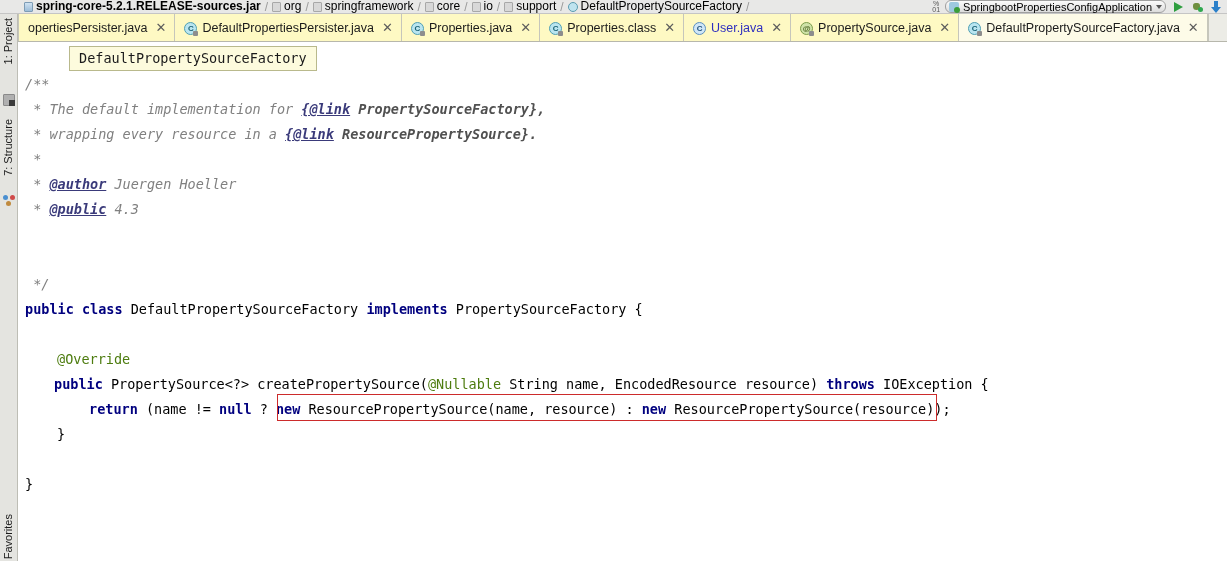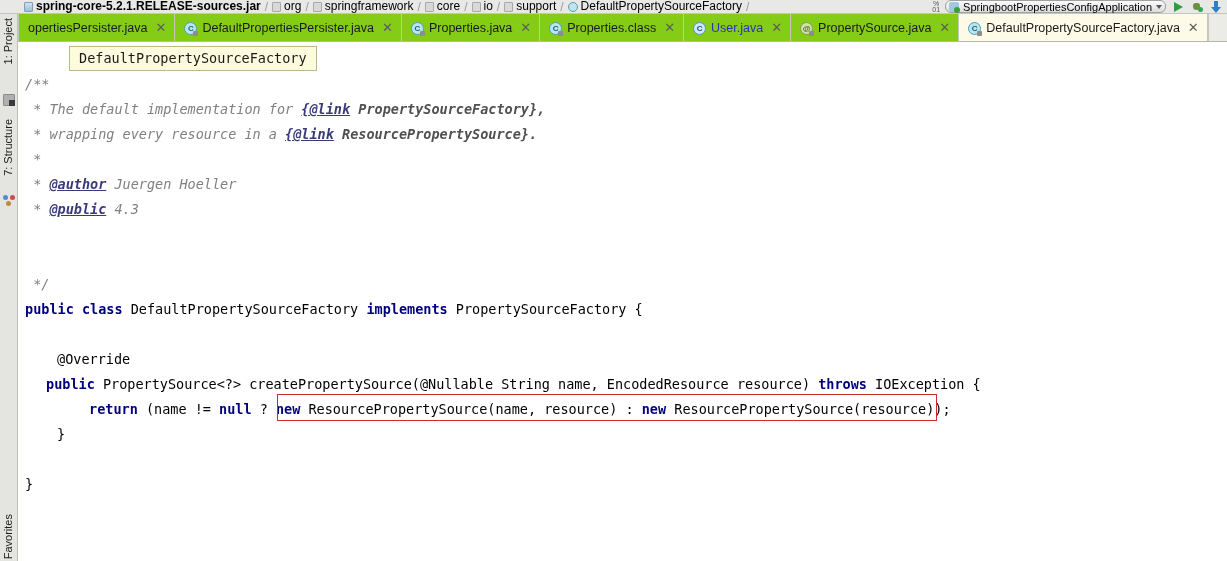--- a/index.html
+++ b/index.html
@@ -66,21 +66,21 @@
     background:#ecece6;
     display:flex; align-items:stretch;
     border-bottom:1px solid #b7b7ac;
     overflow:hidden;
   }
   .tab {
     display:flex; align-items:center; gap:5px;
     padding: 0 8px 0 9px;
     height:28px;
     border-right:1px solid #c6c6bb;
-    background:#84cc16;
+    background:#fef9c3;
     white-space:nowrap;
     font-size:12.5px; color:#1b1b1b;
     cursor:default;
   }
   .tab:first-child { border-left:1px solid #c6c6bb; }
   .tab.active { background:#fdfbe8; }
   .tab.bluetext .tab-label { color:#2f2fbf; }
   .tab-close {
     color:#5c5c5c; font-size:13px; line-height:12px; margin-left:3px;
     font-family:"Liberation Sans", sans-serif;
@@ -154,21 +154,21 @@
     line-height:25px;
     white-space:pre;
     color:#000;
   }
   .ln { position:absolute; left:7px; height:25px; line-height:25px; white-space:pre; }
 
   .kw  { color:#00007f; font-weight:bold; }
   .cmt { color:#808080; font-style:italic; }
   .tag { color:#3a3a7a; font-weight:bold; font-style:italic; text-decoration:underline; }
   .cmtb{ color:#505050; font-style:italic; font-weight:bold; }
-  .anno{ color:#000000; }
+  .anno{ color:#4d7c0f; }
   .plain { color:#000; }
 
   
   .fold {
     position:absolute; left:6px; width:11px; height:11px;
     border:1px solid #a0a0a0; background:#f7f7f7; border-radius:1px;
   }
   .fold:before {
     content:""; position:absolute; left:2px; top:4px; width:5px; height:1px; background:#777;
   }
@@ -374,21 +374,21 @@
     <div class="code code-surface">
       <div class="ln" style="top:30px;"><span class="cmt">/**</span></div>
       <div class="ln" style="top:55px;"><span class="cmt"> * The default implementation for </span><span class="tag">{@link</span><span class="cmtb"> PropertySourceFactory},</span></div>
       <div class="ln" style="top:80px;"><span class="cmt"> * wrapping every resource in a </span><span class="tag">{@link</span><span class="cmtb"> ResourcePropertySource}.</span></div>
       <div class="ln" style="top:105px;"><span class="cmt"> *</span></div>
       <div class="ln" style="top:130px;"><span class="cmt"> * </span><span class="tag">@author</span><span class="cmt"> Juergen Hoeller</span></div>
       <div class="ln" style="top:155px;"><span class="cmt"> * </span><span class="tag">@public</span><span class="cmt"> 4.3</span></div>
       <div class="ln" style="top:230px;"><span class="cmt"> */</span></div>
       <div class="ln" style="top:255px;"><span class="kw">public class </span><span class="plain">DefaultPropertySourceFactory </span><span class="kw">implements </span><span class="plain">PropertySourceFactory {</span></div>
       <div class="ln" style="top:305px; left:39px;"><span class="anno">@Override</span></div>
-      <div class="ln" style="top:330px; left:28px;"><span class="kw">public </span><span class="plain">PropertySource&lt;?&gt; createPropertySource(</span><span class="anno">@Nullable</span><span class="plain"> String name, EncodedResource resource) </span><span class="kw">throws </span><span class="plain">IOException {</span></div>
+      <div class="ln" style="top:330px; left:36px;"><span class="kw">public </span><span class="plain">PropertySource&lt;?&gt; createPropertySource(</span><span class="anno">@Nullable</span><span class="plain"> String name, EncodedResource resource) </span><span class="kw">throws </span><span class="plain">IOException {</span></div>
       <div class="ln" style="top:355px; left:71px;"><span class="kw">return </span><span class="plain">(name != </span><span class="kw">null </span><span class="plain">? </span><span class="kw">new </span><span class="plain">ResourcePropertySource(name, resource) : </span><span class="kw">new </span><span class="plain">ResourcePropertySource(resource));</span></div>
       <div class="ln" style="top:380px; left:39px;"><span class="plain">}</span></div>
       <div class="ln" style="top:430px;"><span class="plain">}</span></div>
     </div>
 
     <div class="sel-box" style="left:259px; top:352px; width:660px; height:27px;"></div>
 
   </div>
 
   <div class="crumb-chip">DefaultPropertySourceFactory</div>

